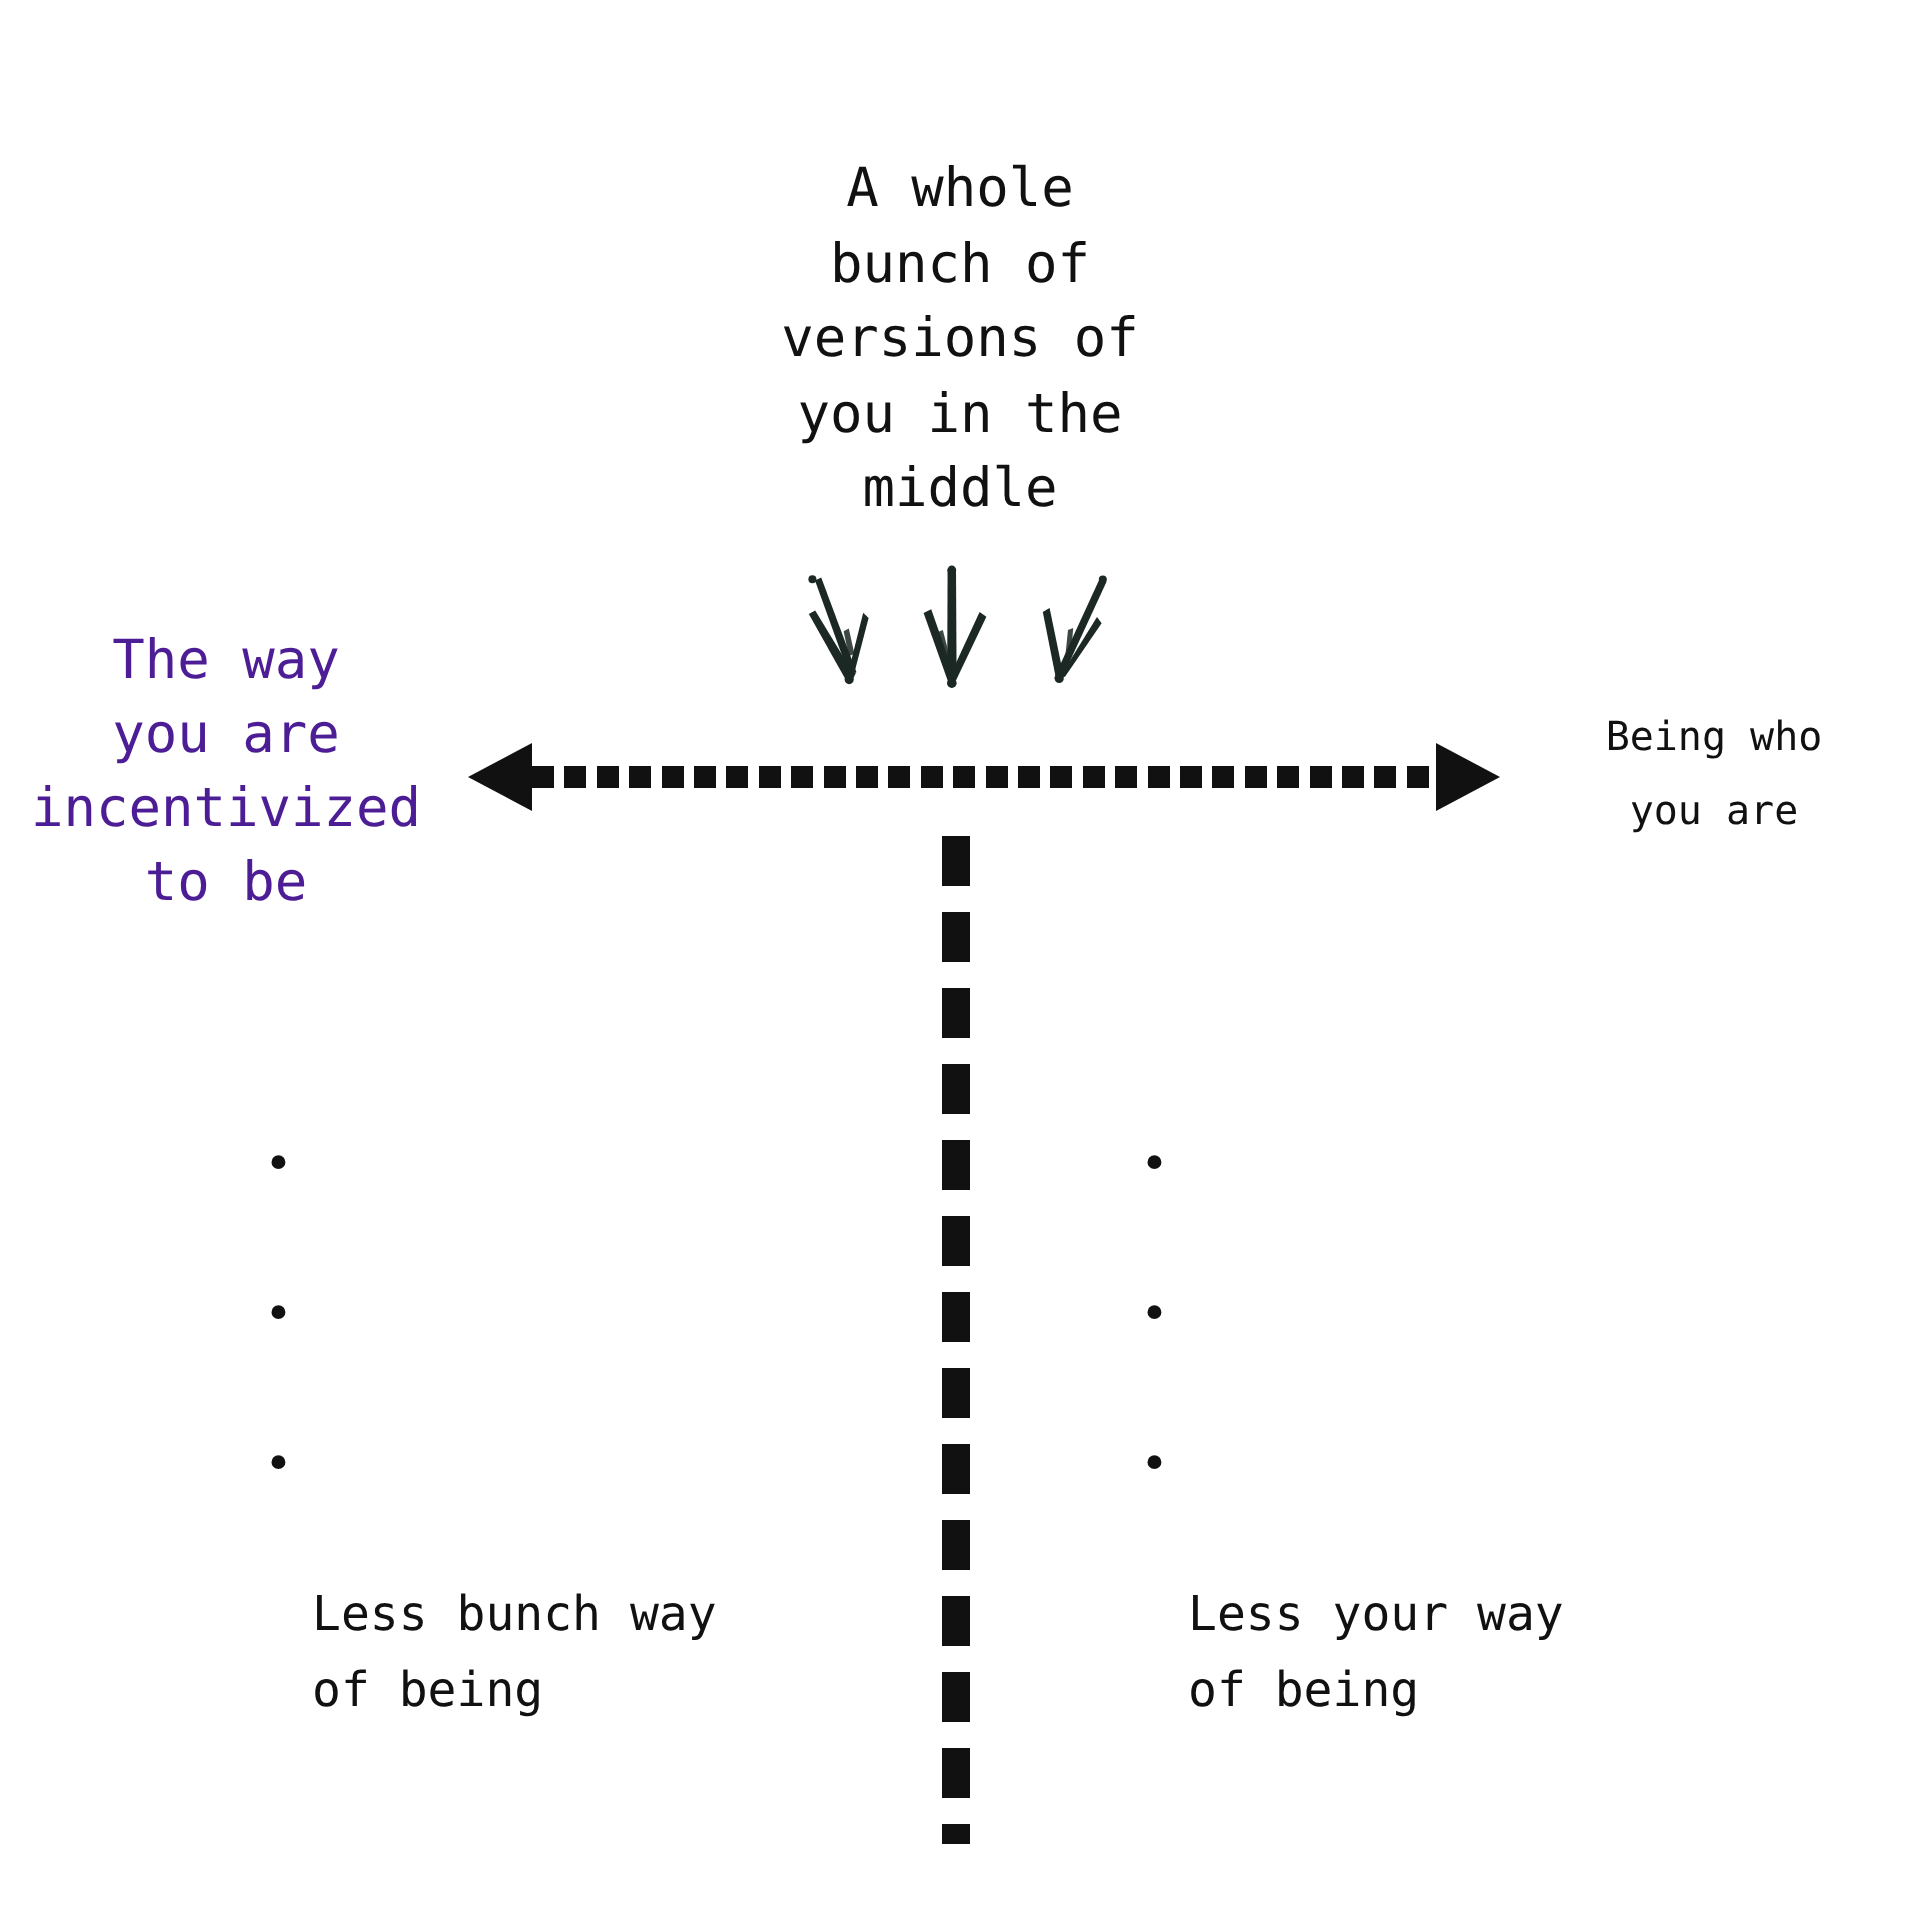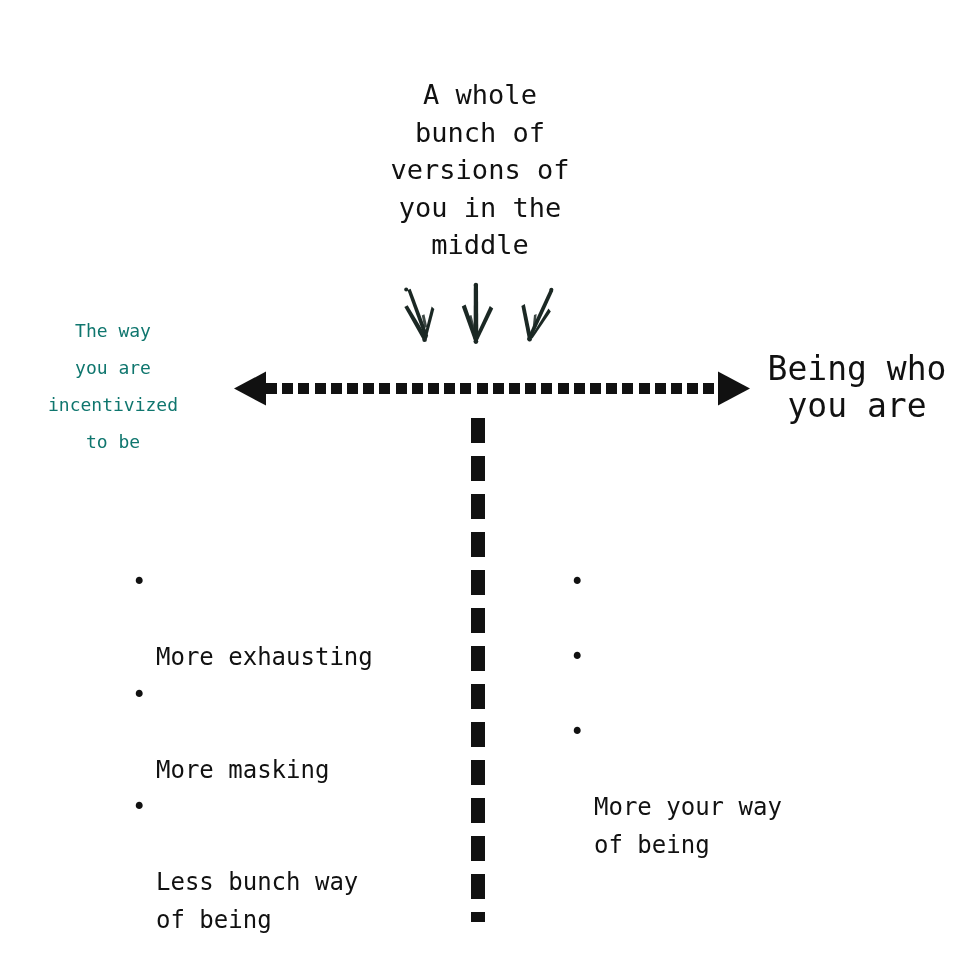--- a/index.html
+++ b/index.html
@@ -83,32 +83,32 @@
     );
   }
 
   
   #label-left {
     position: absolute;
     left: 8px;
     top: 312px;
     width: 210px;
     text-align: center;
-    font-size: 18px;
+    font-size: 27px;
     line-height: 37px;
-    color: #0f766e;
+    color: #4c1d95;
     white-space: pre-line;
   }
   #label-right {
     position: absolute;
     left: 762px;
     top: 350px;
     width: 190px;
     text-align: center;
-    font-size: 33px;
+    font-size: 20px;
     line-height: 37px;
     color: #111111;
     white-space: pre-line;
   }
 
   
   .bullet-list {
     position: absolute;
     font-size: 24px;
     line-height: 37.5px;
@@ -191,40 +191,38 @@
   <div id="label-left">The way
 you are
 incentivized
 to be</div>
   <div id="label-right">Being who
 you are</div>
 
   <ul class="bullet-list" id="bullets-left">
     <li>
       <span class="bullet-dot">•</span>
-      <span>More exhausting</span>
-    </li>
-    <li>
-      <span class="bullet-dot">•</span>
-      <span>More masking</span>
+    </li>
+    <li>
+      <span class="bullet-dot">•</span>
     </li>
     <li>
       <span class="bullet-dot">•</span>
       <span>Less bunch way
 of being</span>
     </li>
   </ul>
 
   <ul class="bullet-list" id="bullets-right">
     <li>
       <span class="bullet-dot">•</span>
     </li>
     <li>
       <span class="bullet-dot">•</span>
     </li>
     <li>
       <span class="bullet-dot">•</span>
-      <span>More your way
+      <span>Less your way
 of being</span>
     </li>
   </ul>
 
 </div>
 
 </body></html>

